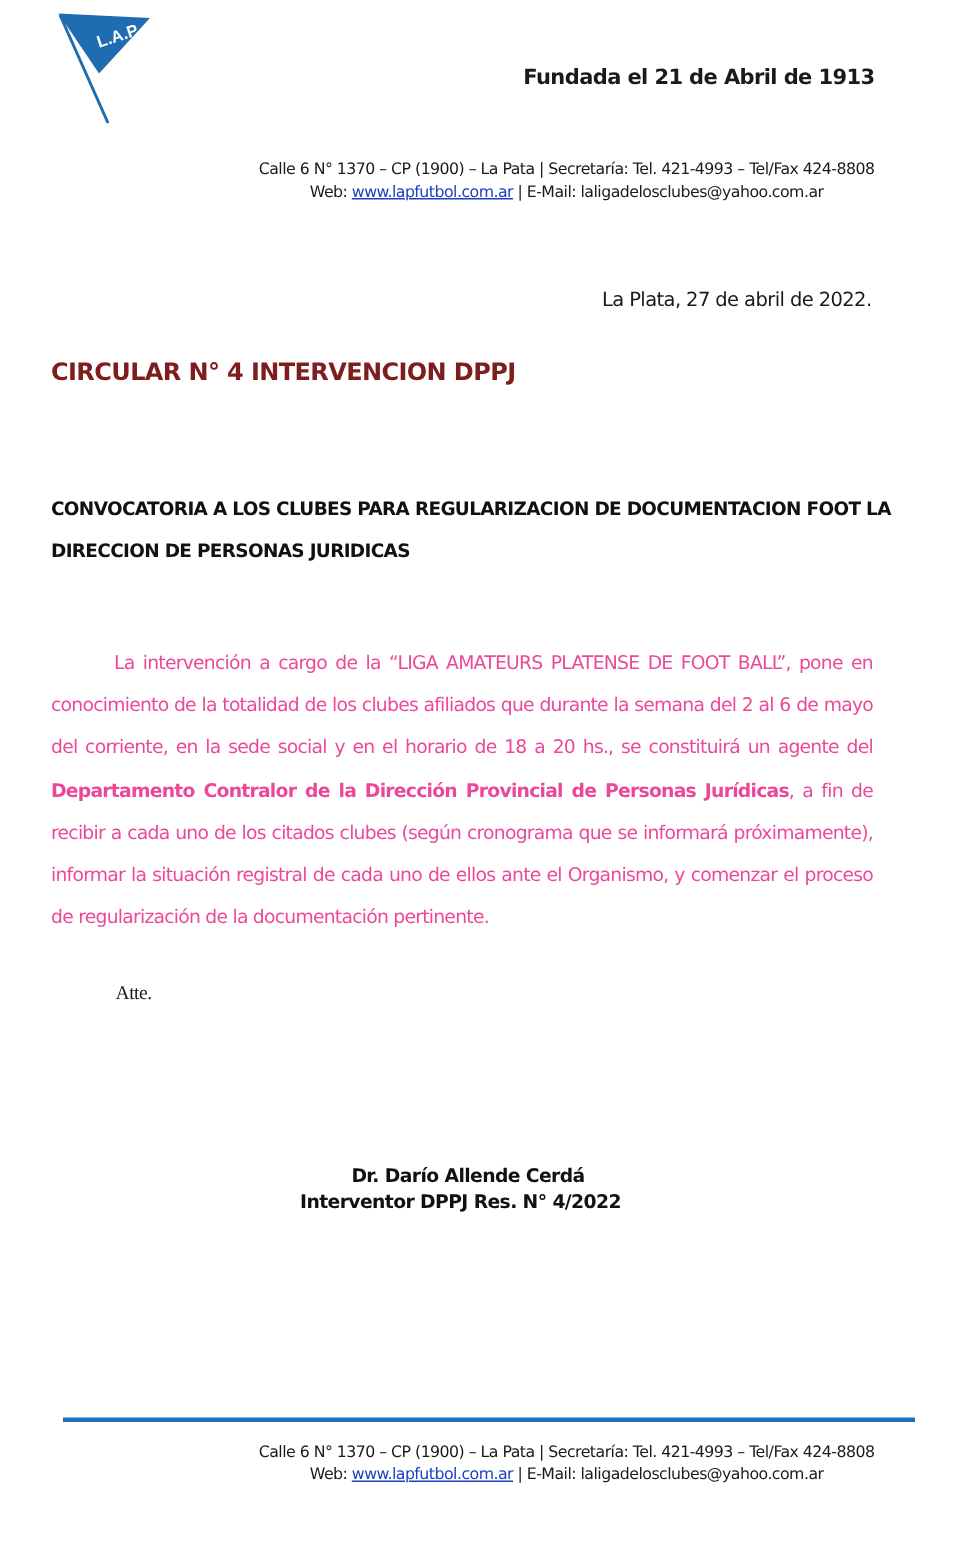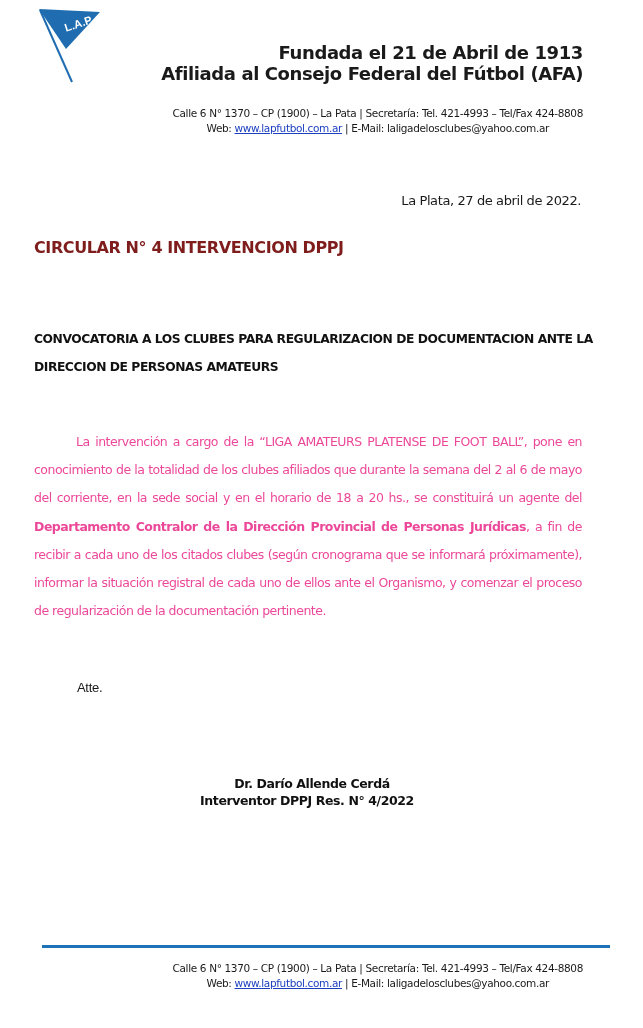--- a/index.html
+++ b/index.html
@@ -35,21 +35,21 @@
       letter-spacing: -0.2px;
     }
     .logo-text div { white-space: nowrap; }
     .founded {
       position: absolute;
       right: 60px;
       top: 42px;
       text-align: right;
       font-family: "DejaVu Sans", sans-serif;
       font-weight: bold;
-      font-size: 18px;
+      font-size: 14px;
       line-height: 21px;
       color: #1a1a1a;
       letter-spacing: -0.4px;
     }
     .contact {
       position: absolute;
       right: 60px;
       text-align: center;
       font-family: "DejaVu Sans", sans-serif;
       font-size: 10.5px;
@@ -106,22 +106,22 @@
       line-height: 28.2px;
       letter-spacing: -0.5px;
       text-align: justify;
       color: #ec4899;
     }
     .body-text .indent { display: inline-block; width: 42px; }
     .body-text b { font-weight: bold; }
     .closing {
       position: absolute;
       left: 77px;
-      top: 680px;
-      font-family: Liberation Sans, sans-serif;
+      top: 654px;
+      font-family: Liberation Serif, serif;
       font-size: 13px;
       letter-spacing: -0.3px;
       color: #1a1a1a;
     }
     .signature {
       position: absolute;
       left: 0;
       width: 620px;
       text-align: center;
       font-family: "DejaVu Sans", sans-serif;
@@ -149,33 +149,32 @@
 
     <line x1="10" y1="6" x2="42" y2="78" stroke="#1f6db0" stroke-width="2"></line>
 
     <path d="M9 5 L70 8 L36 45 Z" fill="#1f6db0"></path>
     <text x="35" y="27" fill="#ffffff" font-family="Liberation Sans, sans-serif" font-size="11" font-weight="bold" transform="rotate(-18 38 24)">L.A.P.</text>
   </svg>
 </div>
 
 <div class="founded">
   <div>Fundada el 21 de Abril de 1913</div>
-  <div>Afiliada al Consejo Federal del Fútbol (AFA)</div>
 </div>
 
 <div class="contact top">
   <div>Calle 6 N° 1370 – CP (1900) – La Pata | Secretaría: Tel. 421-4993 – Tel/Fax 424-8808</div>
   <div><span>Web: </span><a>www.lapfutbol.com.ar</a><span> | E-Mail: laligadelosclubes@yahoo.com.ar</span></div>
 </div>
 
 <div class="date">La Plata, 27 de abril de 2022.</div>
 
 <div class="circular-title">CIRCULAR N° 4 INTERVENCION DPPJ</div>
 
-<div class="subject">CONVOCATORIA A LOS CLUBES PARA REGULARIZACION DE DOCUMENTACION ANTE LA DIRECCION DE PERSONAS AMATEURS</div>
+<div class="subject">CONVOCATORIA A LOS CLUBES PARA REGULARIZACION DE DOCUMENTACION FOOT LA DIRECCION DE PERSONAS JURIDICAS</div>
 
 <div class="body-text"><span class="indent"></span><span>La intervención a cargo de la “LIGA AMATEURS PLATENSE DE FOOT BALL”, pone en conocimiento de la totalidad de los clubes afiliados que durante la semana del 2 al 6 de mayo del corriente, en la sede social y en el horario de 18 a 20 hs., se constituirá un agente del </span><b>Departamento Contralor de la Dirección Provincial de Personas Jurídicas</b><span>, a fin de recibir a cada uno de los citados clubes (según cronograma que se informará próximamente), informar la situación registral de cada uno de ellos ante el Organismo, y comenzar el proceso de regularización de la documentación pertinente.</span></div>
 
 <div class="closing">Atte.</div>
 
 <div class="signature name">Dr. Darío Allende Cerdá</div>
 <div class="signature role">Interventor DPPJ Res. N° 4/2022</div>
 
 <div class="footer-line"></div>
 <div class="contact bottom">

